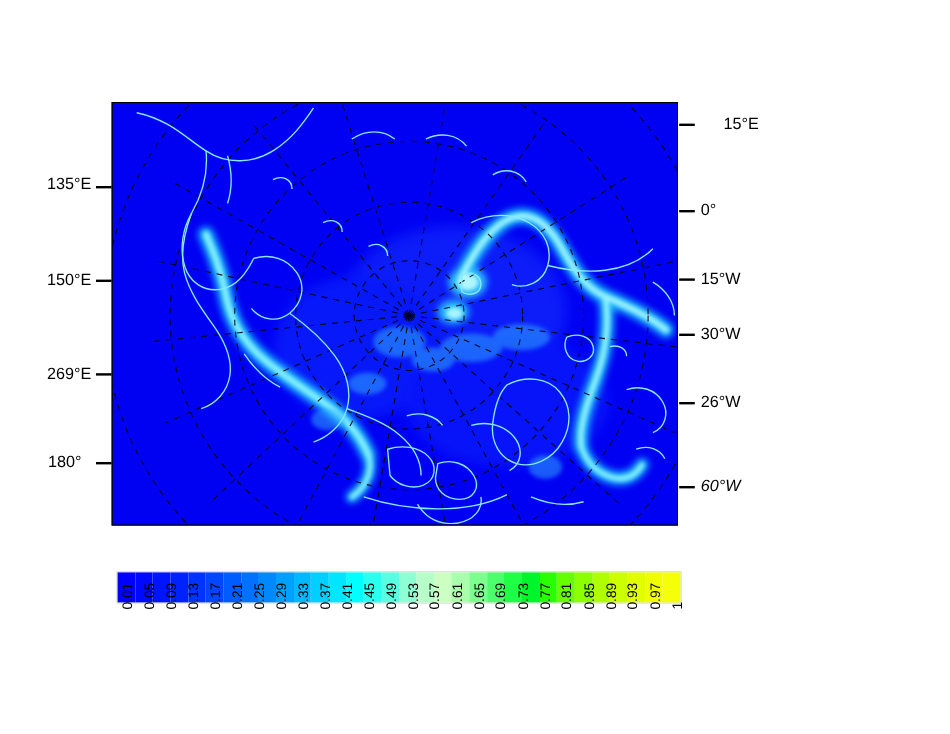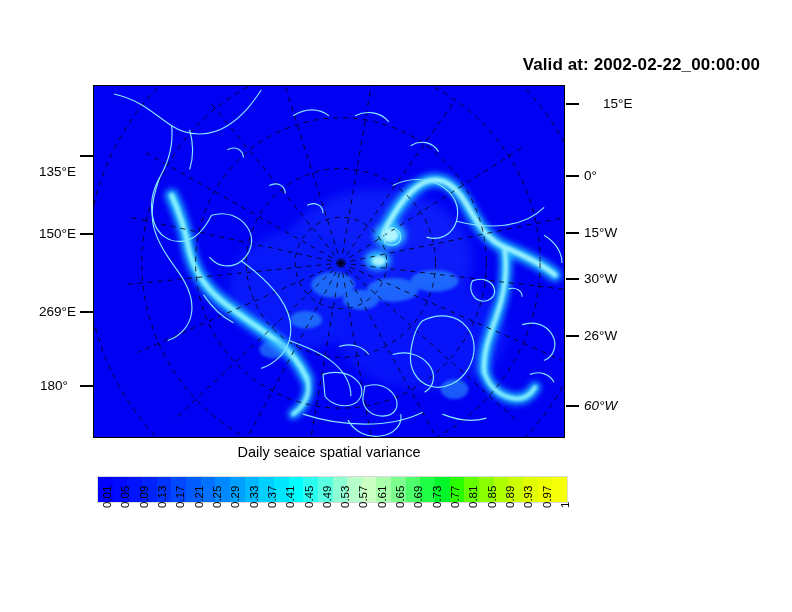--- a/index.html
+++ b/index.html
@@ -35,21 +35,20 @@
   .cbar-tick{position:absolute;top:0;font-size:11.5px;
              transform-origin:left top;transform:rotate(-90deg);
              white-space:nowrap;}
   #cbar-ticks{position:absolute;left:0;top:508px;width:792px;height:60px;}
 </style>
 </head>
 <body>
 
 <div id="fig">
 
-  <div id="title">Valid at: 2002-02-22_00:00:00</div>
 
   <div id="map-panel">
     <svg id="map-svg" viewBox="0 0 472 353" preserveAspectRatio="none">
       <defs>
         <radialGradient id="gLow" cx="50%" cy="50%" r="50%">
           <stop offset="0%" stop-color="#2b4dff" stop-opacity="0.75"></stop>
           <stop offset="100%" stop-color="#0000f2" stop-opacity="0"></stop>
         </radialGradient>
         <filter id="soft" x="-40%" y="-40%" width="180%" height="180%">
           <feGaussianBlur stdDeviation="3.2"></feGaussianBlur>
@@ -191,21 +190,21 @@
         <path d="M292,144 C300,140 308,144 308,152 C308,160 298,162 292,158 Z"></path>
 
         <path d="M176,100 C184,96 192,100 192,108"></path>
         <path d="M134,64 C142,60 150,64 150,72"></path>
         <path d="M214,120 C222,116 230,120 230,128"></path>
       </g>
     </svg>
   </div>
 
   <div class="tickmark" style="left:80px;top:155px;width:13px;"></div>
-  <div class="tick-label tick-left" style="left:0px;top:171px;width:76px;">135°E</div>
+  <div class="tick-label tick-left" style="left:0px;top:153px;width:76px;">135°E</div>
 
   <div class="tickmark" style="left:80px;top:233px;width:13px;"></div>
   <div class="tick-label tick-left" style="left:0px;top:233px;width:76px;">150°E</div>
 
   <div class="tickmark" style="left:80px;top:311px;width:13px;"></div>
   <div class="tick-label tick-left" style="left:0px;top:311px;width:76px;">269°E</div>
 
   <div class="tickmark" style="left:80px;top:385px;width:13px;"></div>
   <div class="tick-label tick-left" style="left:16px;top:385px;width:76px;text-align:center;">180°</div>
 
@@ -220,21 +219,20 @@
 
   <div class="tickmark" style="left:566px;top:278px;width:13px;"></div>
   <div class="tick-label tick-right" style="left:584px;top:278px;text-align:right;">30°W</div>
 
   <div class="tickmark" style="left:566px;top:335px;width:13px;"></div>
   <div class="tick-label tick-right" style="left:584px;top:335px;">26°W</div>
 
   <div class="tickmark" style="left:566px;top:405px;width:13px;"></div>
   <div class="tick-label tick-right" style="left:584px;top:405px;font-style:italic;">60°W</div>
 
-  <div id="caption">Daily seaice spatial variance</div>
 
   <div id="cbar-wrap">
       <i style="background: rgb(0, 0, 255);"></i>
       <i style="background: rgb(0, 8, 255);"></i>
       <i style="background: rgb(0, 20, 255);"></i>
       <i style="background: rgb(0, 34, 255);"></i>
       <i style="background: rgb(0, 51, 255);"></i>
       <i style="background: rgb(0, 71, 255);"></i>
       <i style="background: rgb(0, 92, 255);"></i>
       <i style="background: rgb(0, 114, 255);"></i>

